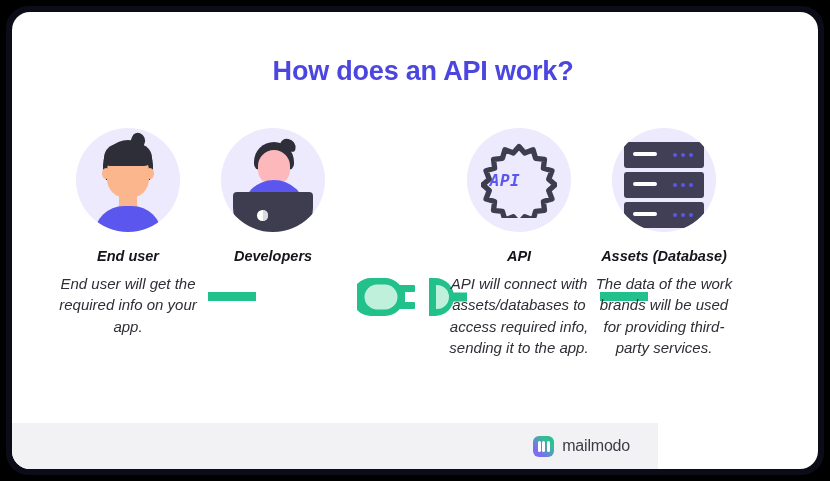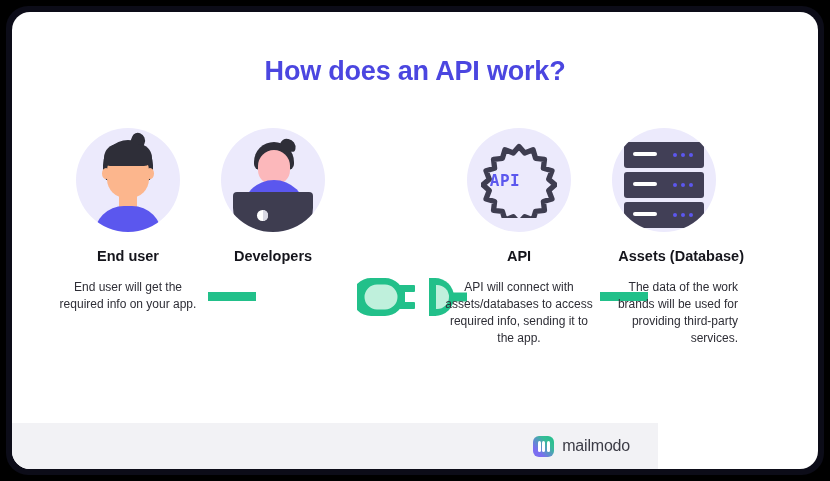--- a/index.html
+++ b/index.html
@@ -43,36 +43,38 @@
 
   .title {
     position: absolute;
     left: 0; top: 44px;
     width: 806px;
     text-align: center;
     font-size: 27px;
     font-weight: bold;
     color: #4b46e0;
     letter-spacing: -0.2px;
+    padding-left: 8px;
   }
 
   
   .flow {
     position: absolute;
     left: 0;
     top: 116px;
     width: 806px;
     height: 260px;
   }
 
   .node {
     position: absolute;
     top: 0;
     width: 160px;
     text-align: center;
+    font-style: italic;
   }
 
   .circle-wrap {
     position: relative;
     width: 104px;
     height: 104px;
     margin: 0 auto;
   }
   .circle-bg {
     position: absolute;
@@ -83,22 +85,22 @@
     overflow: hidden;
   }
 
   .node-title {
     margin-top: 16px;
     font-size: 14.5px;
     font-weight: bold;
     color: #15151c;
   }
   .node-desc {
-    margin-top: 15px;
-    font-size: 12px;
+    margin-top: 9px;
+    font-size: 15px;
     line-height: 1.42;
     color: #2e2e36;
     padding: 0 6px;
   }
 
   
   .connector {
     position: absolute;
     top: 164px;
     height: 9px;
@@ -389,21 +391,21 @@
                 <path d="M50 6 l7.5 8.5 11-4.3 3.3 11.3 11.7 1.4 -1.4 11.7 11.3 3.3 -4.3 11 8.5 7.5 -8.5 7.5 4.3 11 -11.3 3.3 1.4 11.7 -11.7 1.4 -3.3 11.3 -11 -4.3 -7.5 8.5 -7.5 -8.5 -11 4.3 -3.3 -11.3 -11.7 -1.4 1.4 -11.7 -11.3 -3.3 4.3 -11 -8.5 -7.5 8.5 -7.5 -4.3 -11 11.3 -3.3 -1.4 -11.7 11.7 -1.4 3.3 -11.3 11 4.3 z" fill="none" stroke="#3e3d50" stroke-width="7" stroke-linejoin="round"></path>
               </svg>
             </div>
             <div class="api-text">API</div>
           </div>
         </div>
         <div class="node-title">API</div>
         <div class="node-desc">API will connect with assets/databases to access required info, sending it to the app.</div>
       </div>
 
-      <div class="node" style="left:572px;text-align:right;">
+      <div class="node" style="left:572px;">
         <div class="circle-wrap">
           <div class="circle-bg">
             <div class="srv srv-1">
               <span class="srv-bar"></span>
               <span class="srv-dots">
                   <i></i>
                   <i></i>
                   <i></i>
                 </span>
             </div>

